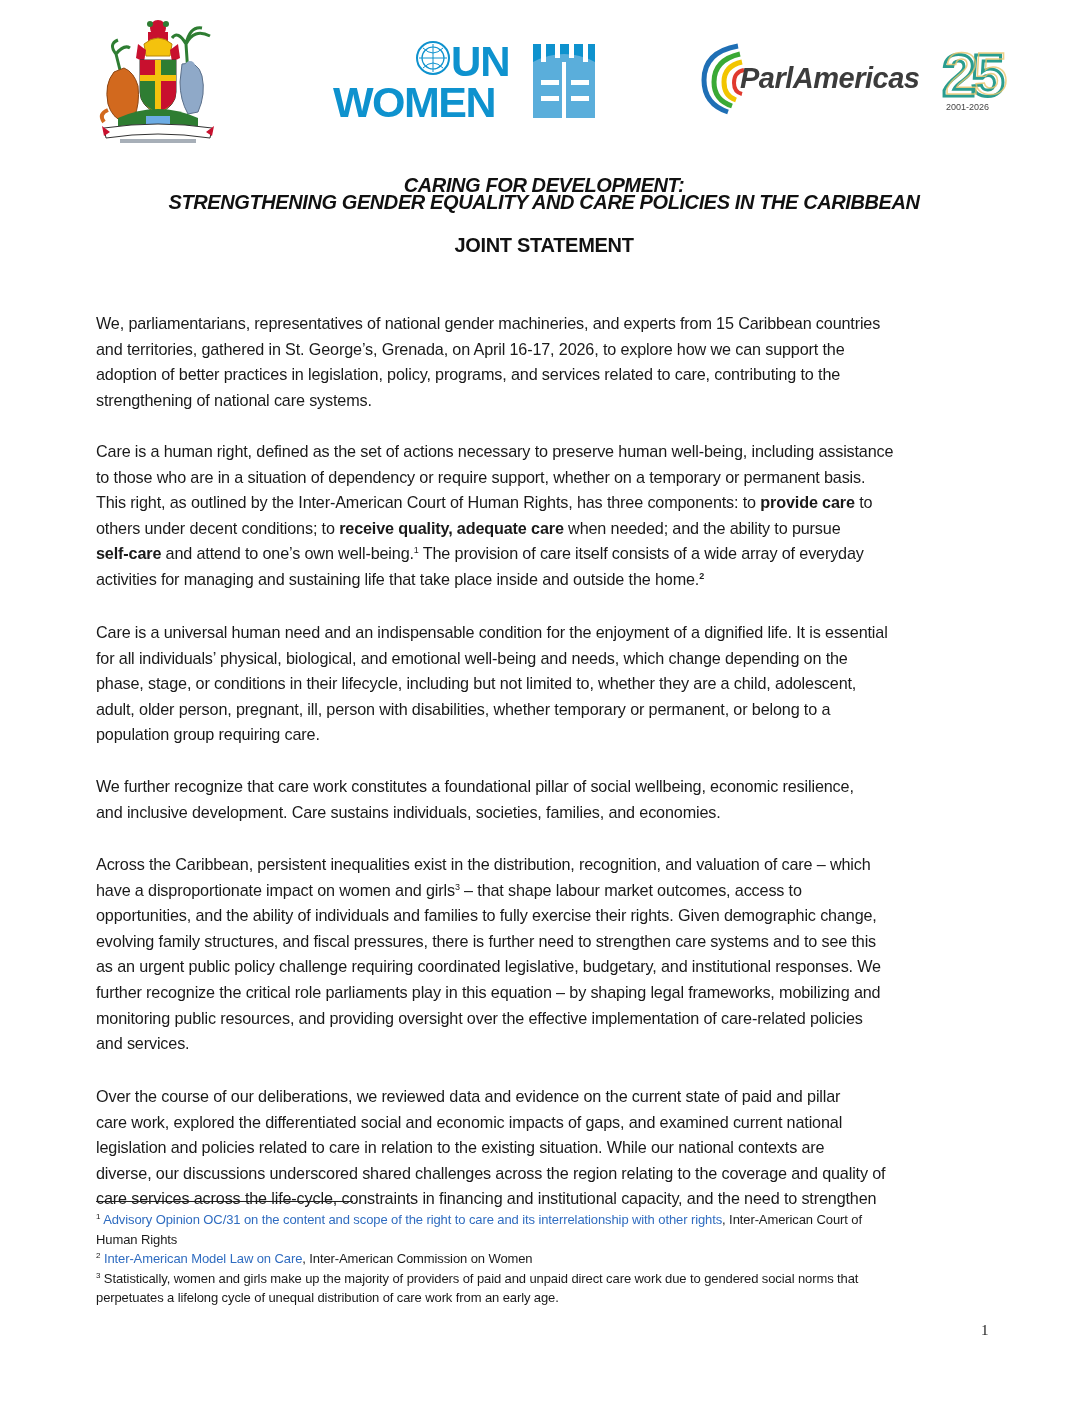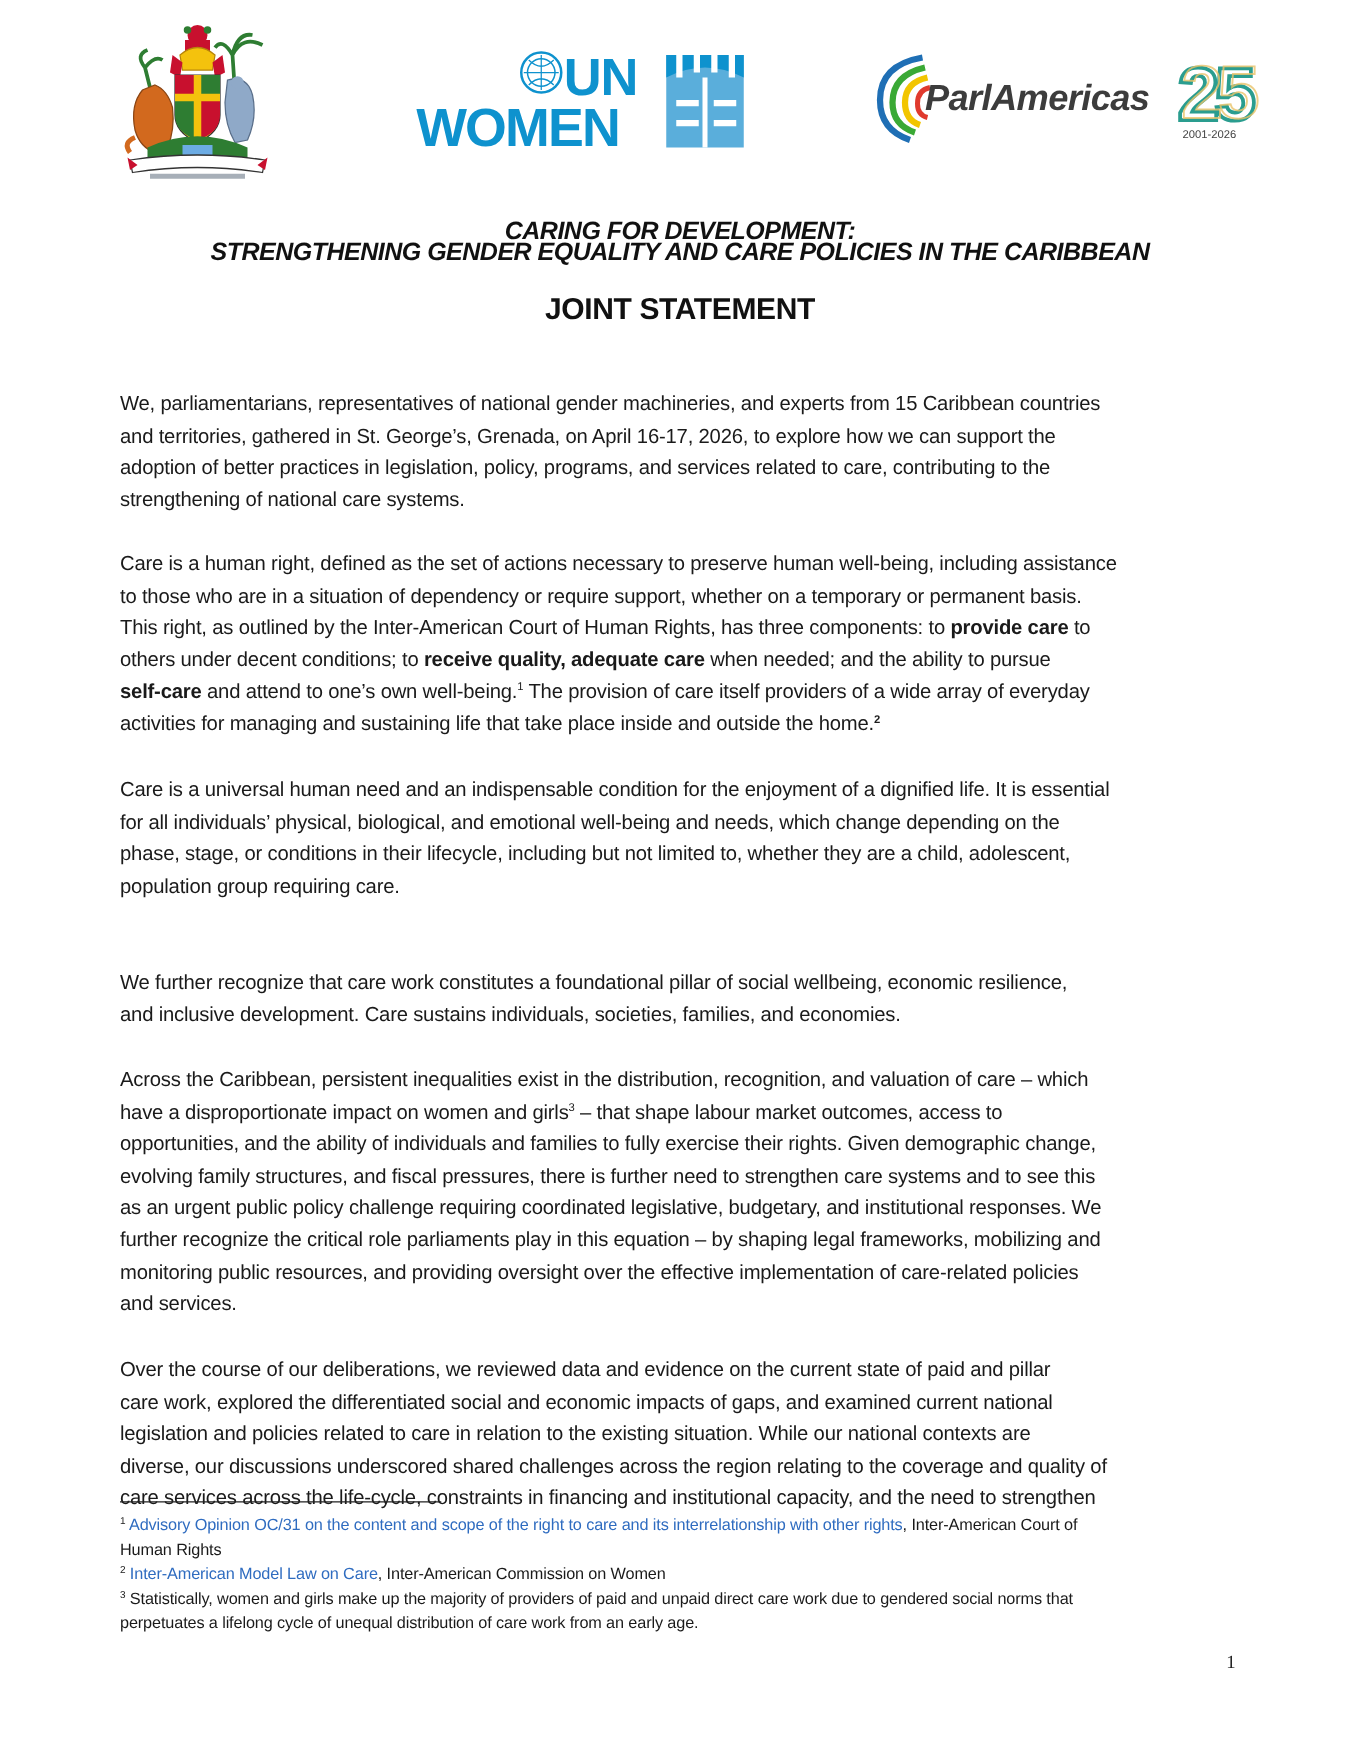--- a/index.html
+++ b/index.html
@@ -19,21 +19,21 @@
     
     .title {
       position: absolute; left: 0; width: 1088px; text-align: center;
       font-family: "Liberation Sans", sans-serif; font-weight: bold; font-style: italic;
       font-size: 20px; letter-spacing: -0.4px; color: #111;
     }
     .title.l1 { top: 174px; }
     .title.l2 { top: 191px; }
     .subtitle {
       position: absolute; left: 0; top: 234px; width: 1088px; text-align: center;
-      font-weight: bold; font-size: 24px; letter-spacing: -0.3px; color: #111;
+      font-weight: bold; font-size: 20px; letter-spacing: -0.3px; color: #111;
     }
 
     
     .body-text {
       position: absolute; left: 96px; width: 900px;
       font-size: 16.2px; line-height: 25.6px; color: #1a1a1a;
       letter-spacing: -0.15px;
       margin-top: 28px;
     }
     .line { display: block; white-space: nowrap; }
@@ -144,28 +144,29 @@
     <span class="line">and territories, gathered in St. George’s, Grenada, on April 16-17, 2026, to explore how we can support the</span>
     <span class="line">adoption of better practices in legislation, policy, programs, and services related to care, contributing to the</span>
     <span class="line">strengthening of national care systems.</span>
   </div>
 
   <div class="body-text" style="top:411px;">
     <span class="line">Care is a human right, defined as the set of actions necessary to preserve human well-being, including assistance</span>
     <span class="line">to those who are in a situation of dependency or require support, whether on a temporary or permanent basis.</span>
     <span class="line"><span>This right, as outlined by the Inter-American Court of Human Rights, has three components: to </span><span class="b">provide care</span><span> to</span></span>
     <span class="line"><span>others under decent conditions; to </span><span class="b">receive quality, adequate care</span><span> when needed; and the ability to pursue</span></span>
-    <span class="line"><span class="b">self-care</span><span> and attend to one’s own well-being.</span><sup>1</sup><span> The provision of care itself providers of a wide array of everyday</span></span>
+    <span class="line"><span class="b">self-care</span><span> and attend to one’s own well-being.</span><sup>1</sup><span> The provision of care itself consists of a wide array of everyday</span></span>
     <span class="line"><span>activities for managing and sustaining life that take place inside and outside the home.</span><sup class="b">2</sup></span>
   </div>
 
   <div class="body-text" style="top:592px;">
     <span class="line">Care is a universal human need and an indispensable condition for the enjoyment of a dignified life. It is essential</span>
     <span class="line">for all individuals’ physical, biological, and emotional well-being and needs, which change depending on the</span>
     <span class="line">phase, stage, or conditions in their lifecycle, including but not limited to, whether they are a child, adolescent,</span>
+    <span class="line">adult, older person, pregnant, ill, person with disabilities, whether temporary or permanent, or belong to a</span>
     <span class="line">population group requiring care.</span>
   </div>
 
   <div class="body-text" style="top:746px;">
     <span class="line">We further recognize that care work constitutes a foundational pillar of social wellbeing, economic resilience,</span>
     <span class="line">and inclusive development.  Care sustains individuals, societies, families, and economies.</span>
   </div>
 
   <div class="body-text" style="top:824px;">
     <span class="line">Across the Caribbean, persistent inequalities exist in the distribution, recognition, and valuation of care – which</span>

